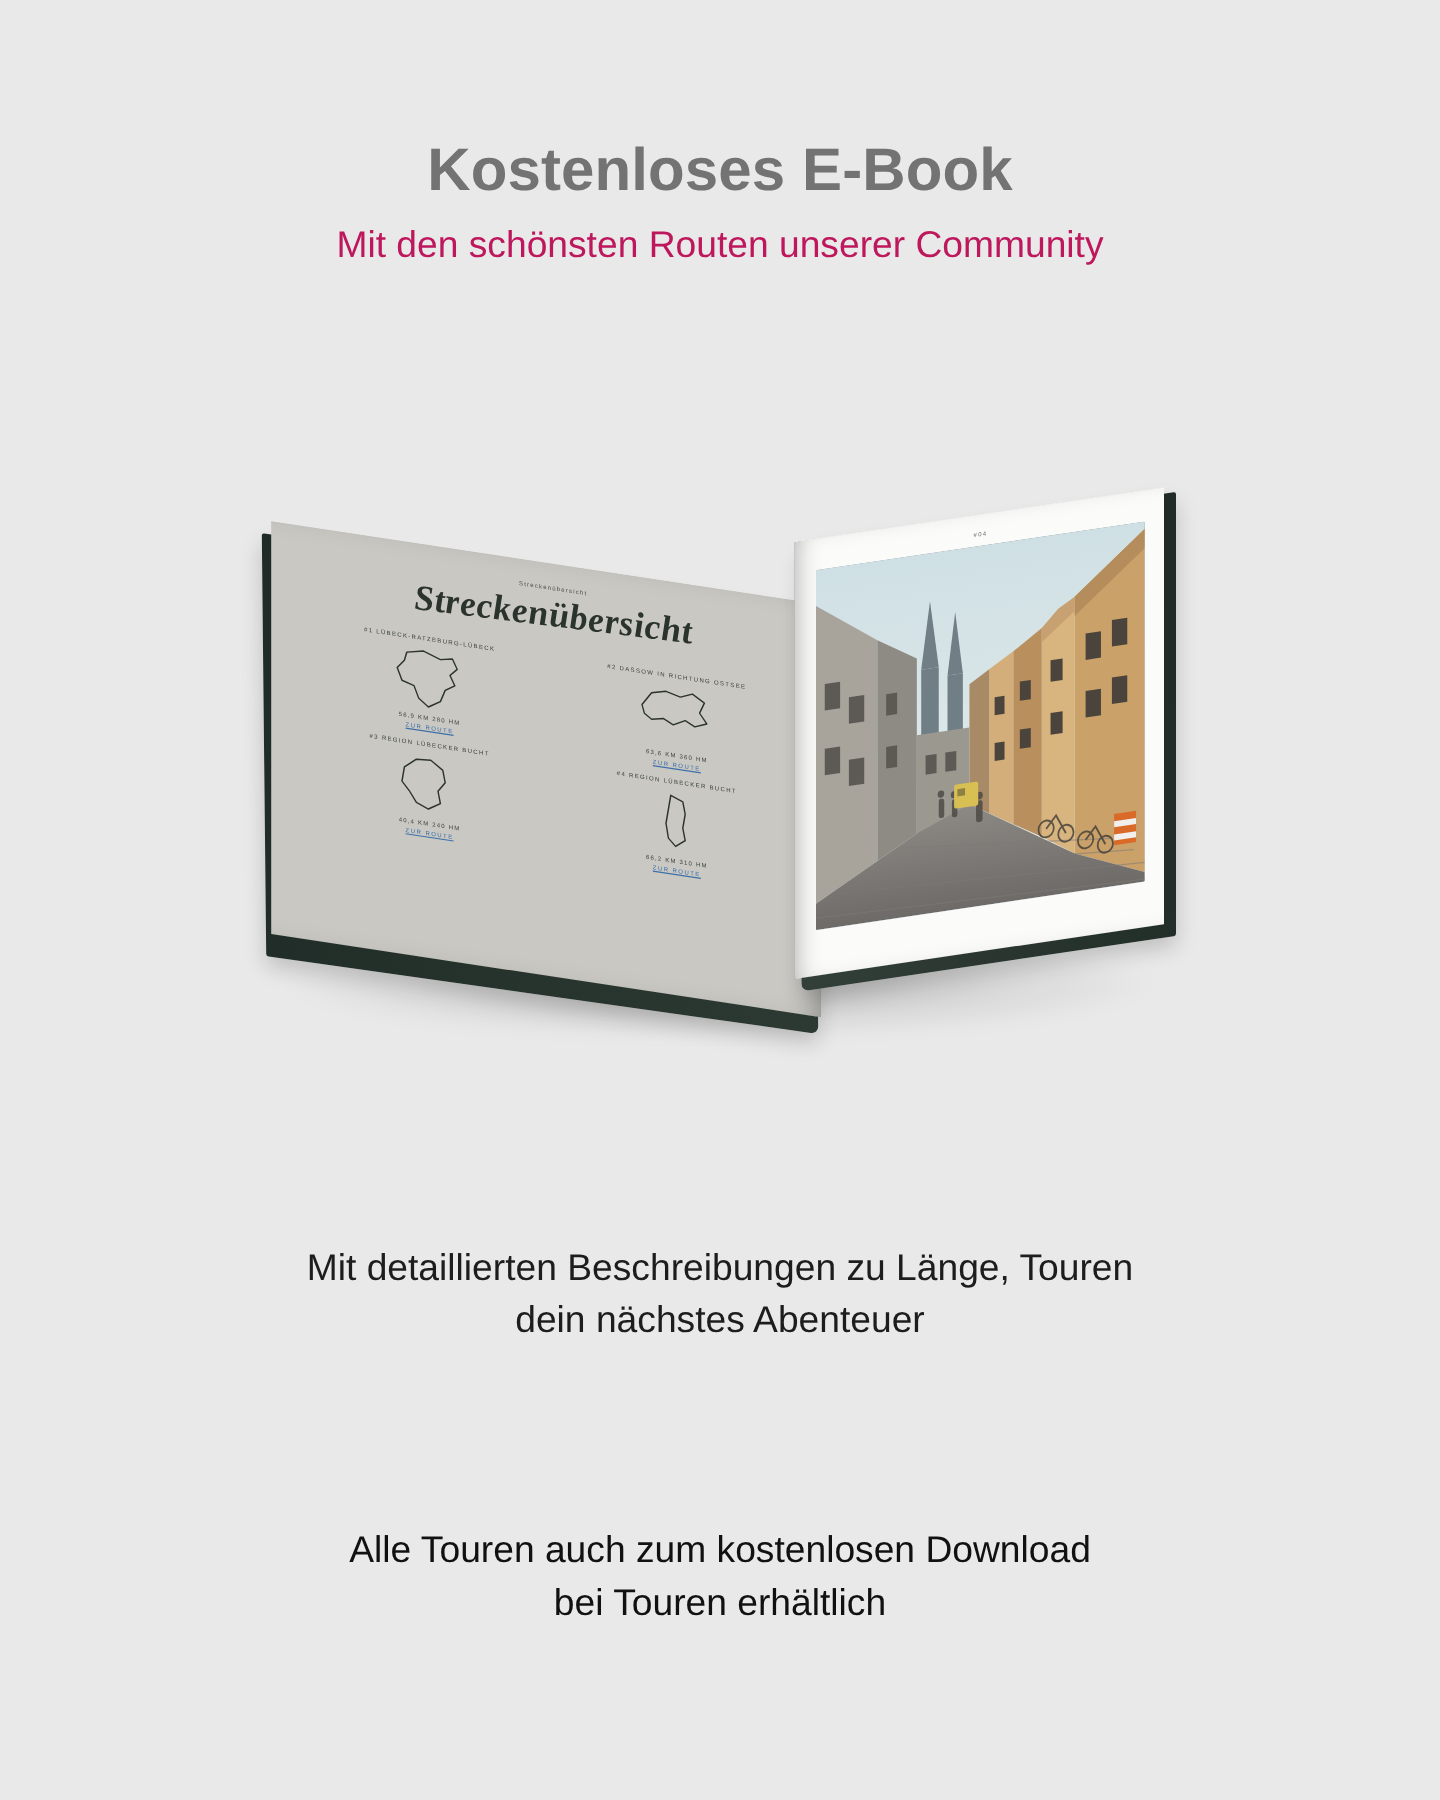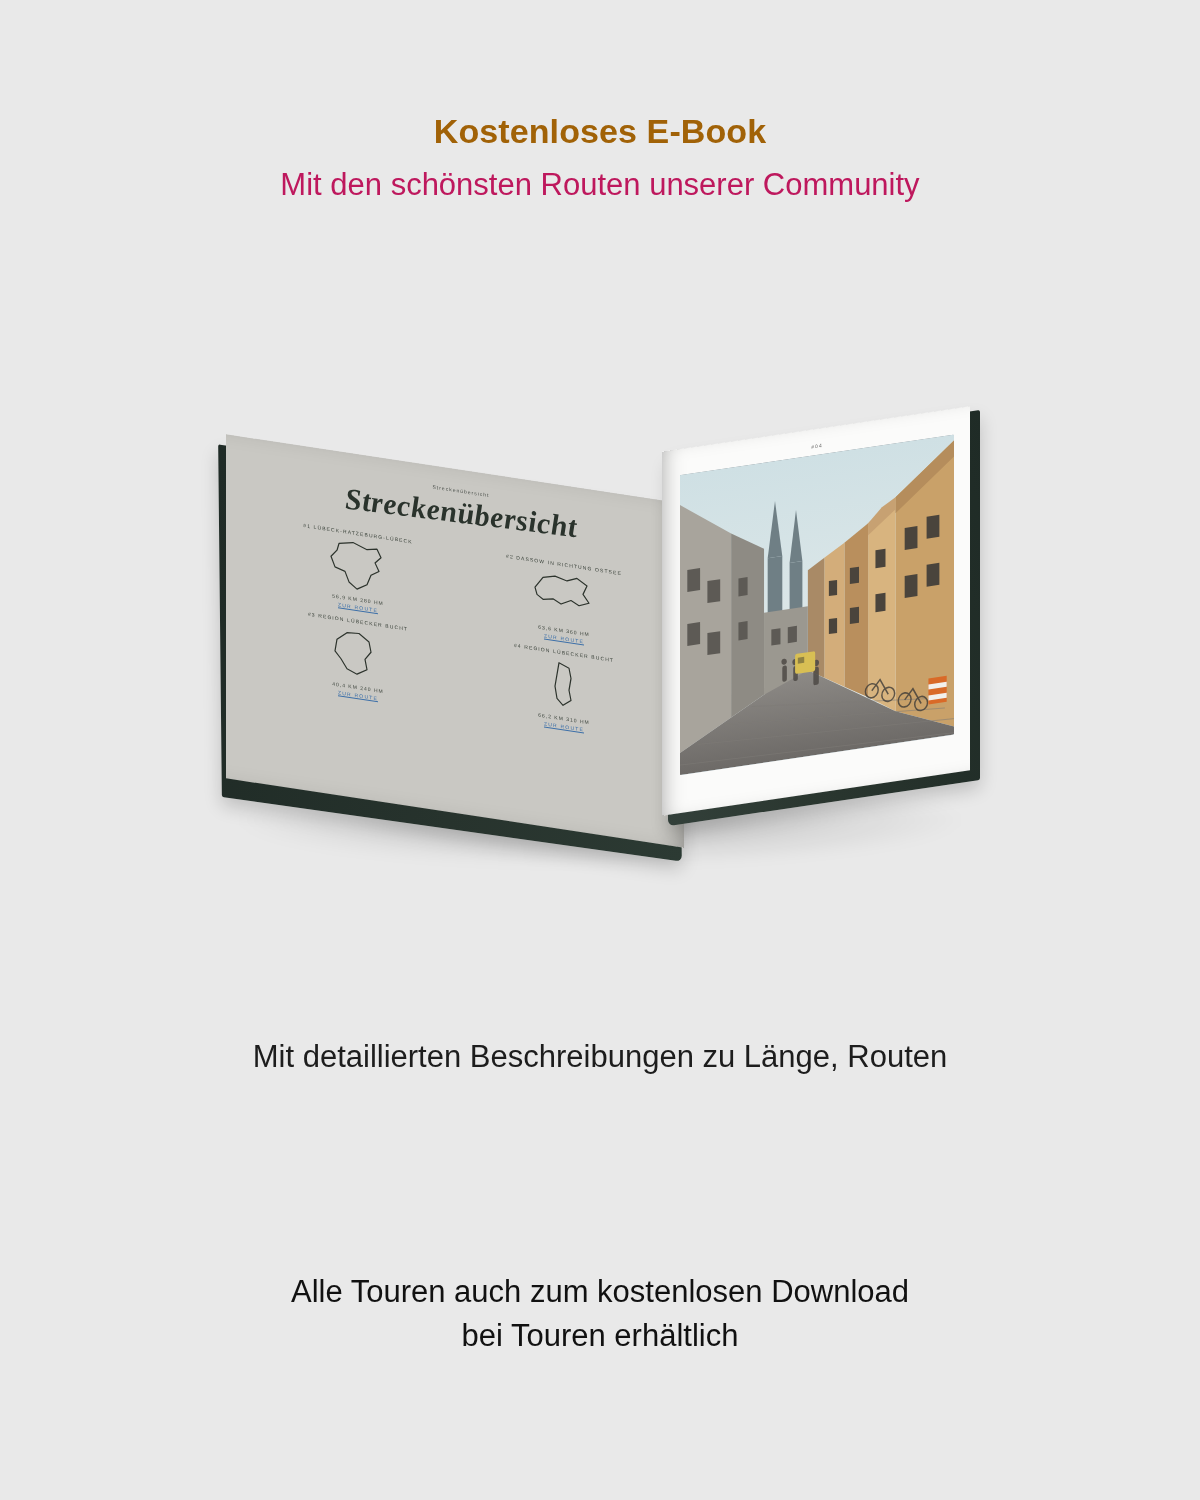--- a/index.html
+++ b/index.html
@@ -23,25 +23,25 @@
 
   
   .header {
     position: absolute;
     top: 112px;
     left: 0;
     width: 1200px;
     text-align: center;
   }
   .title {
-    font-size: 34px;
+    font-size: 50px;
     font-weight: 700;
     letter-spacing: 0.1px;
     margin: 0;
-    color: #a16207;
+    color: #737373;
   }
   .subtitle {
     font-size: 31px;
     font-weight: 400;
     margin: 16px 0 0 0;
     color: #be185d;
   }
 
   
   .book-stage {
@@ -396,21 +396,22 @@
               <rect x="129" y="200" width="7" height="6" fill="#8e8143"></rect>
             </g>
           </svg>
         </div>
       </div>
     </div>
 
   </div>
 
   <div class="copy-block">
-    <p class="copy-line">Mit detaillierten Beschreibungen zu Länge, Routen</p>
+    <p class="copy-line">Mit detaillierten Beschreibungen zu Länge, Touren</p>
+    <p class="copy-line">dein nächstes Abenteuer</p>
   </div>
 
   <div class="cta-block">
     <p class="cta-line">Alle Touren auch zum kostenlosen Download</p>
     <p class="cta-line">bei Touren erhältlich</p>
   </div>
 
 </div>
 
 </body></html>

